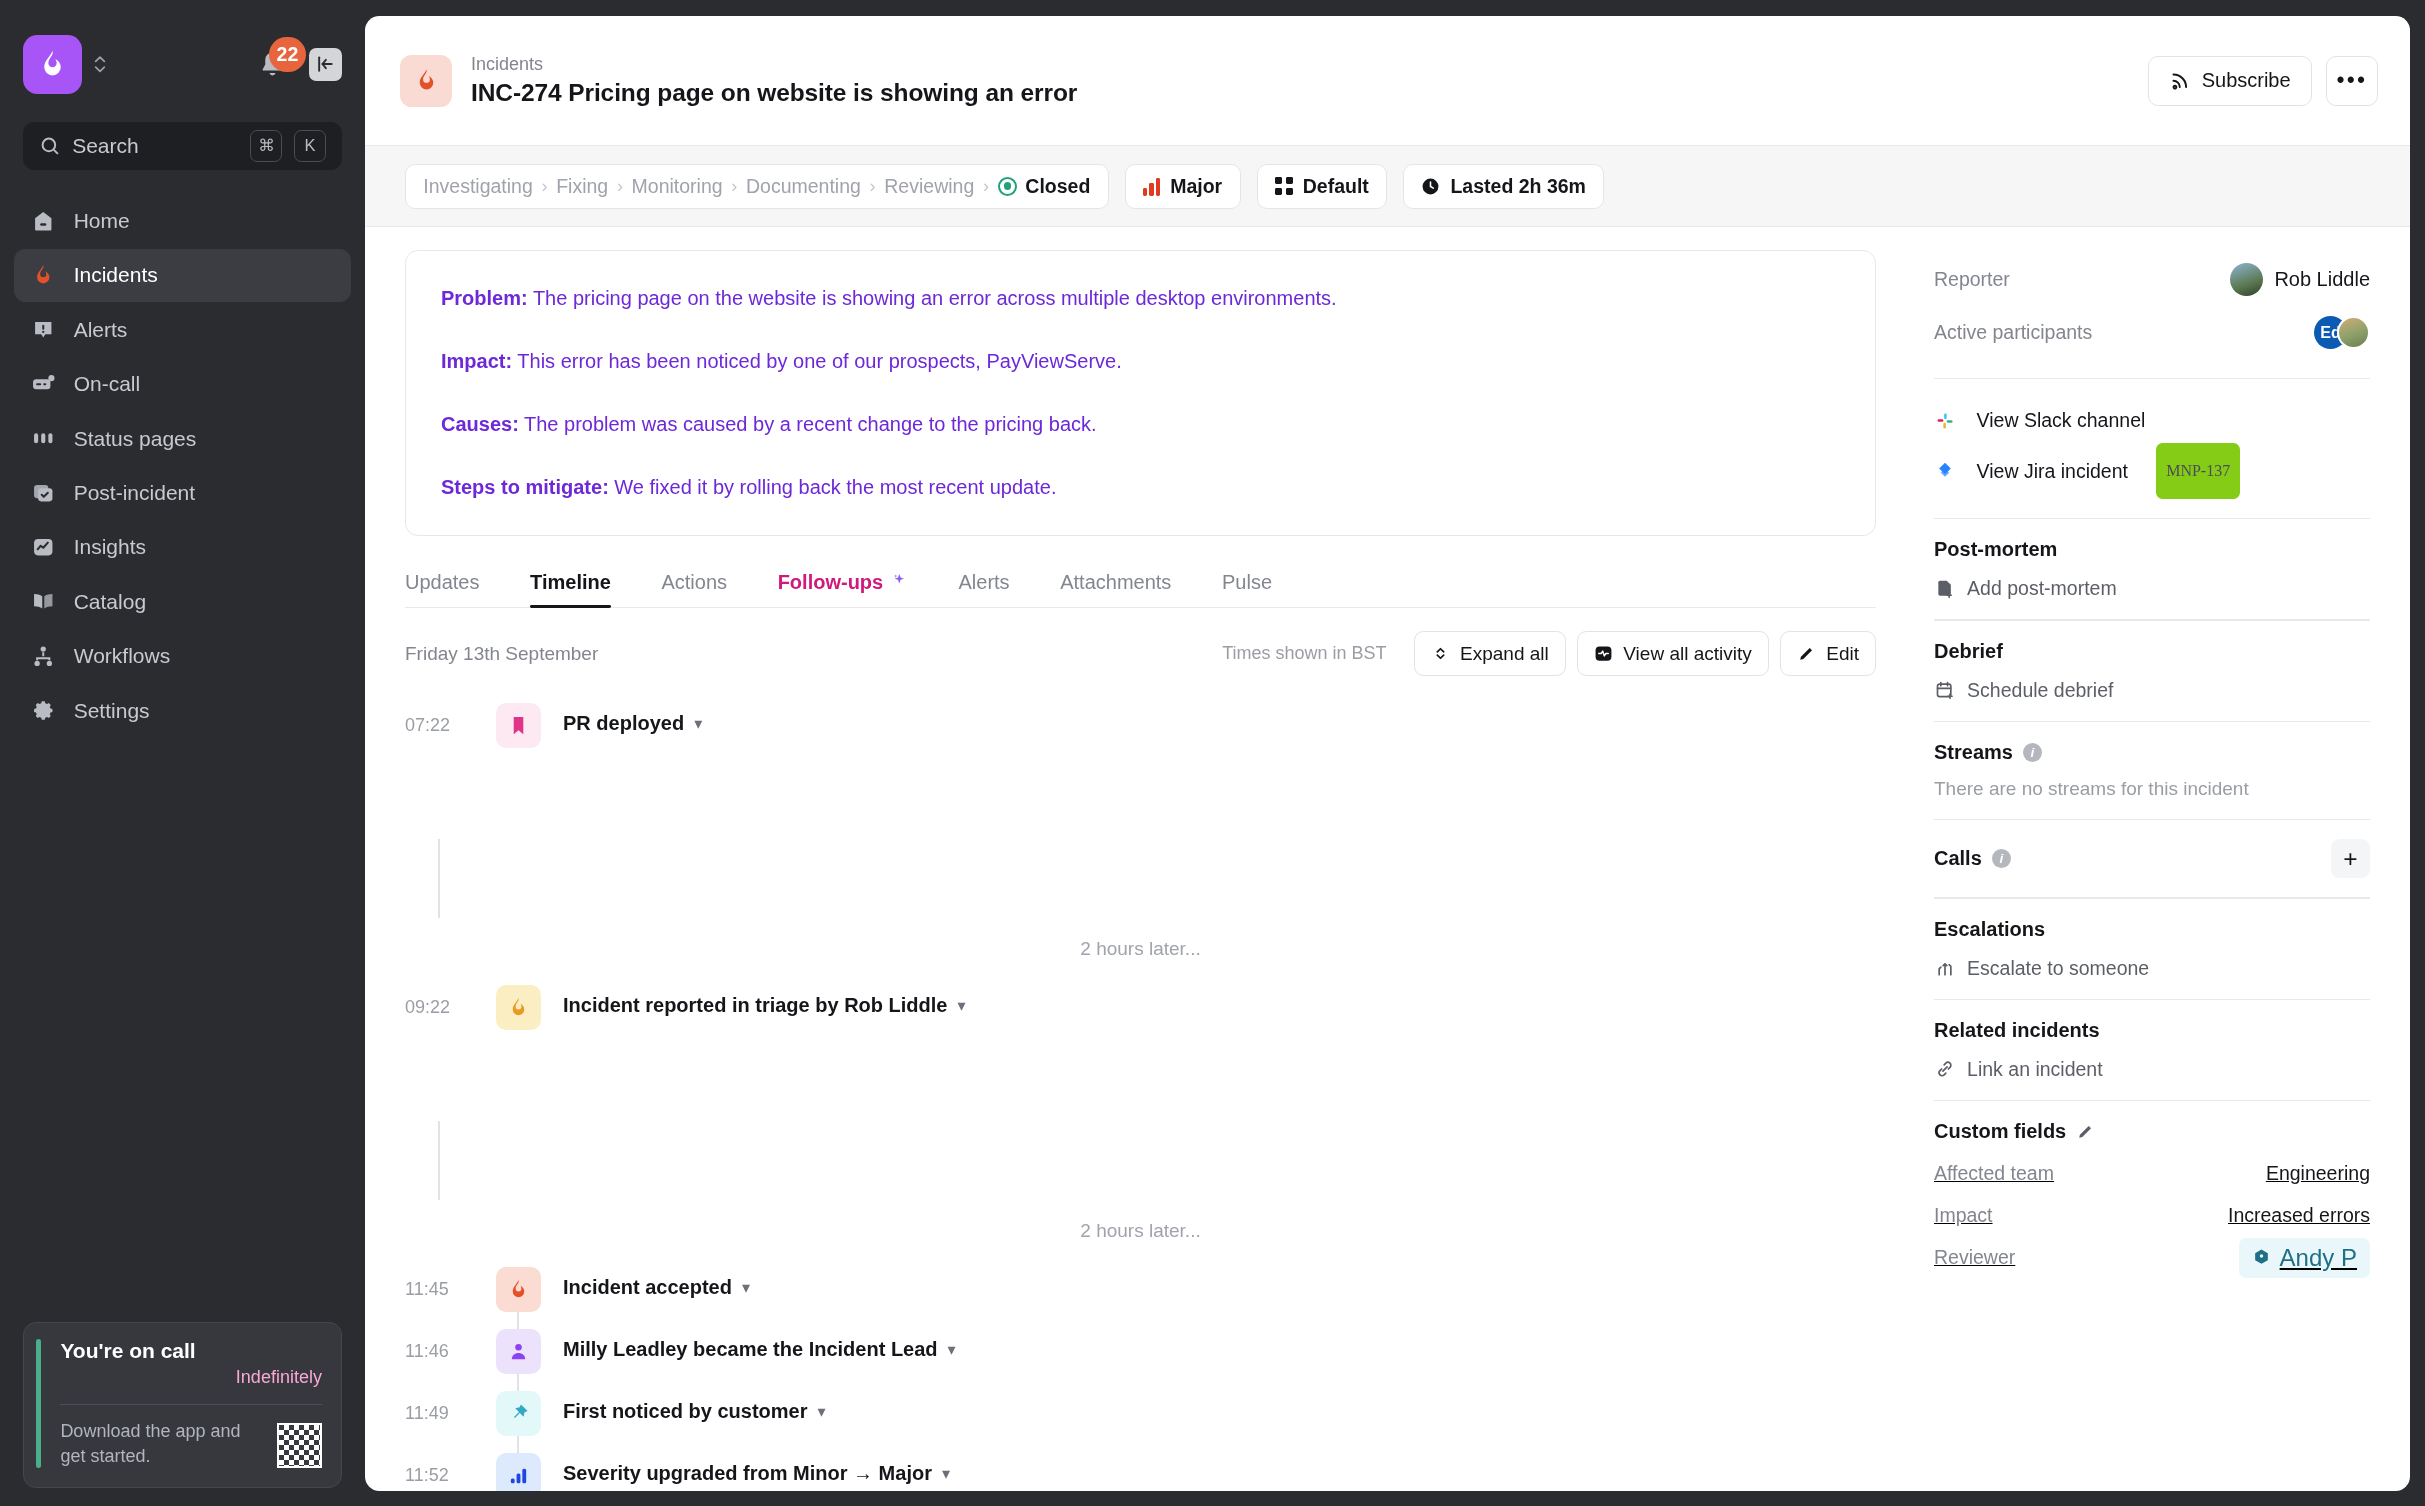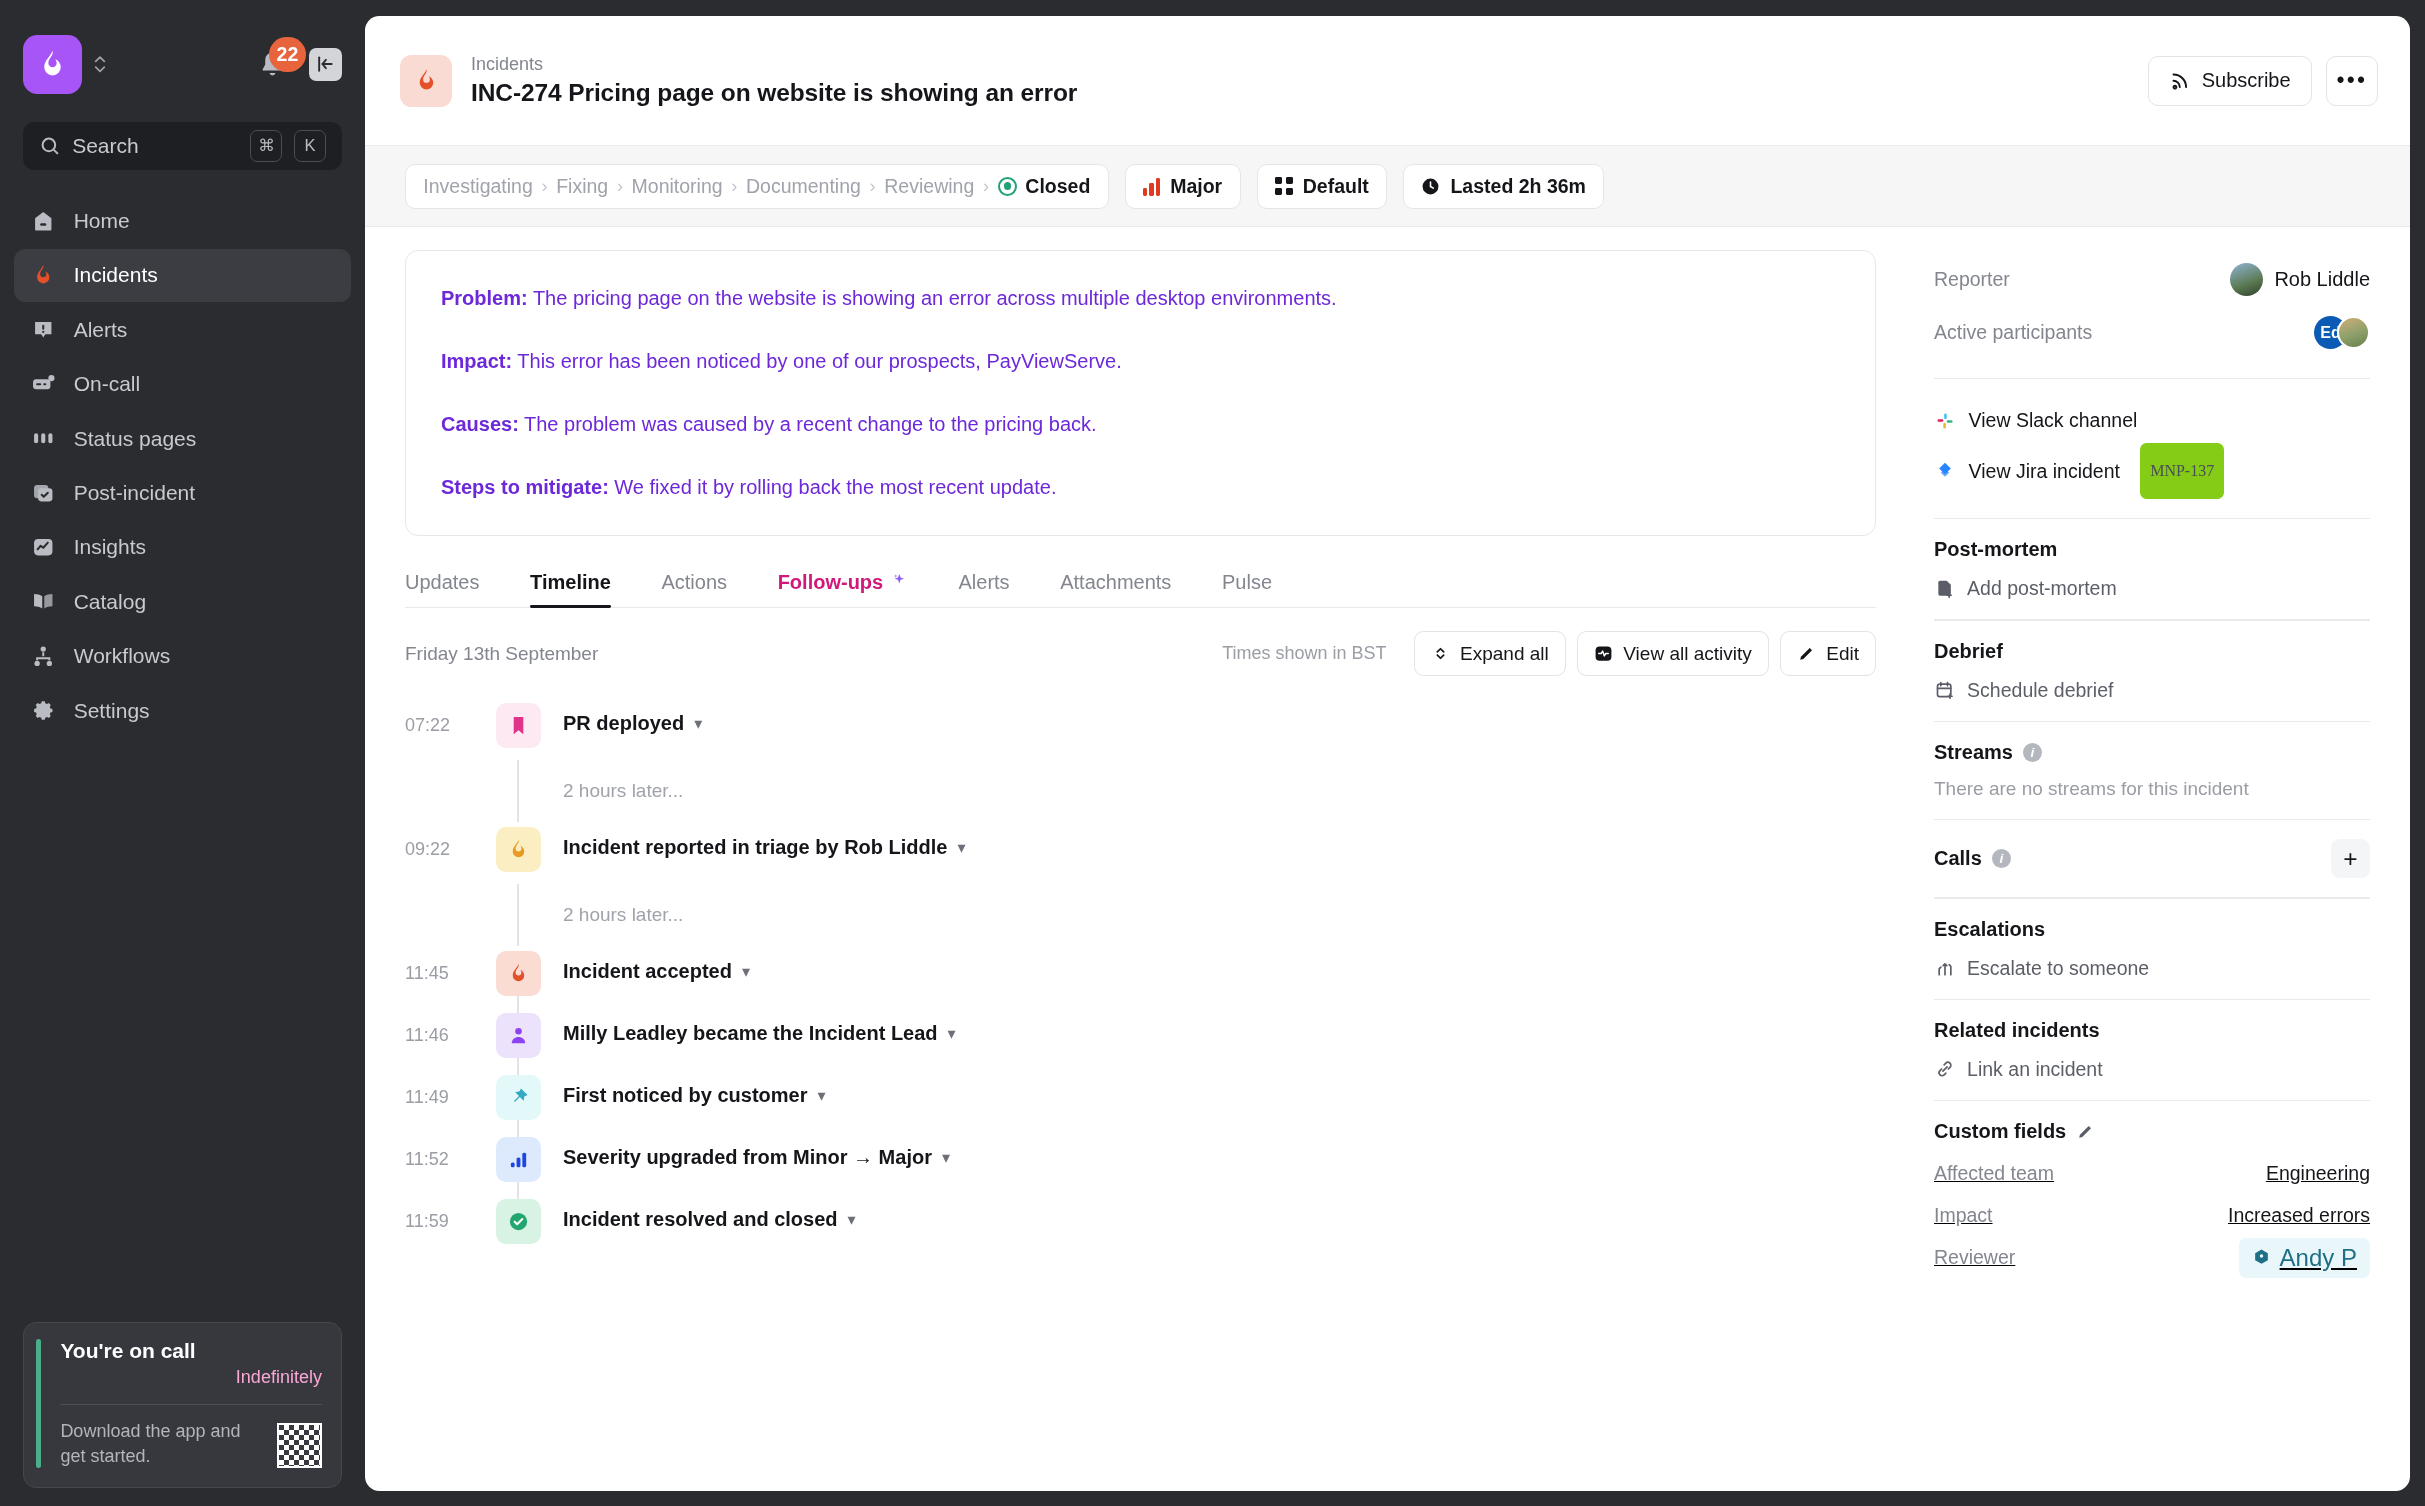--- a/index.html
+++ b/index.html
@@ -161,21 +161,21 @@
   .sbtn svg { width: 19px; height: 19px; }
 
   .timeline { margin-top: 21.6px; position: relative; }
   .tl-row { display: flex; align-items: flex-start; min-height: 62px; }
   .tl-time { width: 79px; color: #9a9da4; font-size: 18px; padding-top: 17.3px; flex: 0 0 79px; }
   .tl-icon-col { width: 79px; flex: 0 0 79px; display: flex; justify-content: flex-start; padding-left: 11.5px; position: relative; }
   .tl-chip { width: 45px; height: 45px; border-radius: 10px; display: flex; align-items: center; justify-content: center; margin-top: 5.8px; }
   .tl-chip svg { width: 23px; height: 23px; }
   .tl-label { padding-top: 14.4px; font-size: 20px; color: #15161a; font-weight: 700; display: flex; align-items: center; gap: 10px; }
   .chev { color: #6d7078; font-size: 16px; font-weight: 400; }
-  .tl-gap { display: flex; align-items: center; }
+  .tl-gap { display: flex; align-items: center; flex-direction: column; }
   .tl-gap .tl-time { flex: 0 0 79px; }
   .tl-gap .tl-icon-col { position: relative; }
   .tl-line { position: absolute; left: 33px; top: 0; bottom: 0; width: 2.2px; background: #e2e3e7; }
   .tl-gap-text { color: #a0a3ab; font-size: 19px; padding: 20px 0 20px 0; }
 
   
   .rightpanel {
     width: 505px; flex: 0 0 505px; padding: 26px 40px 0 29px; overflow: hidden;
   }
   .kv { display: flex; align-items: center; min-height: 53px; }
@@ -183,21 +183,21 @@
   .kv-sp { flex: 1; }
   .kv-v { display: flex; align-items: center; gap: 11.5px; font-size: 20px; color: #15161a; font-weight: 500; }
   .av { width: 33px; height: 33px; border-radius: 50%; flex: 0 0 33px; display:flex; align-items:center; justify-content:center; color:#fff; font-size:16px; font-weight:600; overflow:hidden; }
   .av.milly { background: linear-gradient(160deg,#cfae7a 0%, #8da06a 55%, #6a7f4f 100%); }
   .av.rob { background: linear-gradient(160deg,#8fb4d6 0%, #5b7a53 60%, #2f3f2c 100%); }
   .av.ed { background: #0b5bb5; }
   .av-stack { display: flex; }
   .av-stack .av + .av { margin-left: -10px; border: 2.2px solid #fff; }
 
   .rp-div { height: 1.2px; background: #e8e9ec; margin: 19px 0; }
-  .rp-link { display: flex; align-items: center; gap: 13px; font-size: 19.5px; color: #15161a; min-height: 45px; }
+  .rp-link { display: flex; align-items: center; gap: 21px; font-size: 19.5px; color: #15161a; min-height: 45px; }
   .rp-link .lico { width: 21.6px; height: 21.6px; flex: 0 0 21.6px; display:flex; align-items:center; justify-content:center; }
   .rp-link .lico svg { width: 20px; height: 20px; }
   .tagcode { background: #84cc16; border-radius: 6.5px; padding: 19px 10px; font-family: Liberation Serif, serif; font-size: 16px; color: #4b4e56; margin-left: 7.2px; }
 
   .rp-sec-title { font-size: 20px; font-weight: 700; color: #15161a; display: flex; align-items: center; gap: 10px; }
   .info-i { width: 19px; height: 19px; border-radius: 50%; background: #b4b7bd; color: #fff; font-size: 13.7px; font-weight: 700; display:flex; align-items:center; justify-content:center; font-style: italic; }
   .rp-action { display: flex; align-items: center; gap: 11.5px; color: #5b5e66; font-size: 19.5px; margin-top: 16px; }
   .rp-action .aico { width: 21.6px; height: 21.6px; flex: 0 0 21.6px; display:flex; align-items:center; justify-content:center; }
   .rp-action .aico svg { width: 20px; height: 20px; }
   .rp-empty { color: #9a9da4; font-size: 19px; margin-top: 14.4px; }

